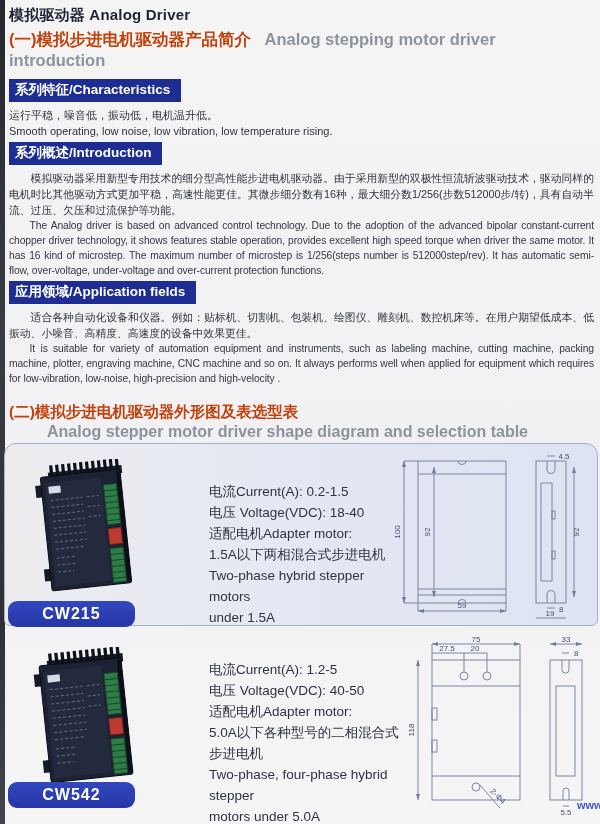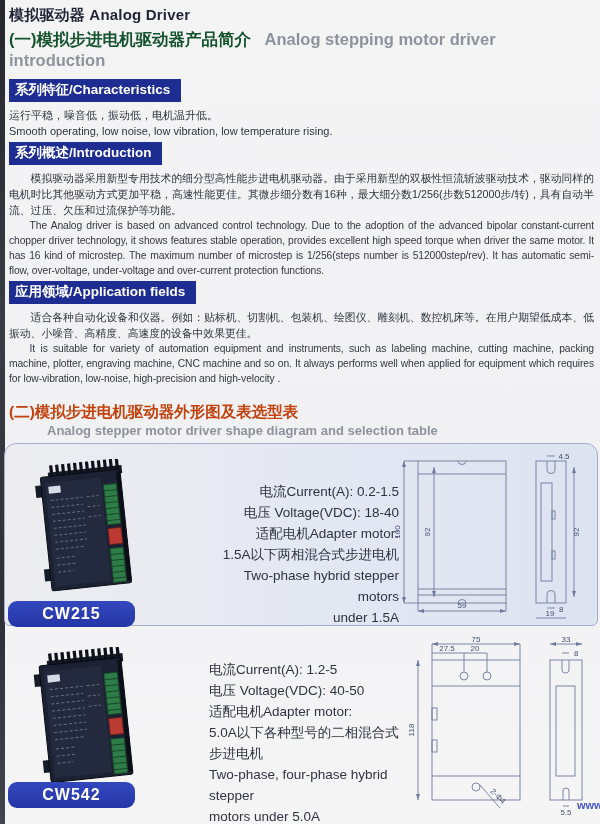--- a/index.html
+++ b/index.html
@@ -7,38 +7,38 @@
     width:600px;height:824px;position:relative;overflow:hidden;
     background:linear-gradient(180deg,#f4f4f5 0%,#f1f1f3 55%,#f5f5f6 100%);
     font-family:"Liberation Sans","DejaVu Sans",sans-serif;
     color:#30343f;
   }
   .edge-strip{position:absolute;left:0;top:0;width:5px;height:824px;
     background:linear-gradient(180deg,#26272d,#3a3c44 40%,#2e3037 75%,#43454d);}
   .top-region{position:absolute;left:9px;top:6px;width:585px;height:396px;overflow:hidden;}
   .page-title{font-size:15px;font-weight:bold;color:#1f2435;margin:0 0 4px 0;letter-spacing:.2px;}
   .sec1-heading{margin:0 0 6px 0;font-size:16.5px;font-weight:bold;}
-  .zh-blue{color:#14532d;}
+  .zh-blue{color:#c2410c;}
   .en-gray{color:#8d939d;margin-left:9px;}
   .badge{display:inline-block;background:#1d2d92;color:#ffffff;font-weight:bold;
     font-size:13.5px;line-height:22px;padding:0 11px 1px 6px;margin:3px 0 5px 0;}
   .line-zh,.line-en{font-size:11px;line-height:16px;margin:0;color:#2f333e;}
   .para{font-size:10.8px;line-height:16px;margin:0;text-align:justify;text-indent:2em;color:#2f333e;}
   .para.en{font-size:10.3px;line-height:15px;letter-spacing:-0.1px;color:#343843;}
   .sec2-heading{position:absolute;left:9px;top:402px;width:586px;}
   .sec2-zh{font-size:15.5px;font-weight:bold;color:#c2410c;margin:0;}
-  .sec2-en{font-size:13px;font-weight:bold;color:#8d939d;margin:0;padding-left:38px;}
+  .sec2-en{font-size:16px;font-weight:bold;color:#8d939d;margin:0;padding-left:38px;}
   .panel1{position:absolute;left:4px;top:443px;width:592px;height:181px;
     background:linear-gradient(90deg,#ededef 0%,#e4e8f3 50%,#dde3f1 100%);
     border:1px solid #a4aecd;border-radius:12px 12px 6px 6px;}
   .photo{position:absolute;}
   .photo-1{left:30px;top:459px;}
   .photo-2{left:28px;top:647px;}
   .specs{position:absolute;left:209px;width:190px;font-size:13.5px;line-height:21px;color:#2e3340;}
-  .specs-1{top:481px;text-align:right;}
+  .specs-1{top:481px;}
   .specs-2{top:659px;}
   .drawing-1{position:absolute;left:388px;top:451px;}
   .drawing-2{position:absolute;left:374px;top:636px;}
   .model-badge{position:absolute;left:8px;width:127px;height:26px;border-radius:9px;
     background:linear-gradient(180deg,#3347bd,#2536a6);color:#fff;font-weight:bold;
     font-size:16px;letter-spacing:1px;display:flex;align-items:center;justify-content:center;}
   .model-badge-1{top:601px;}
   .model-badge-2{top:782px;}
   .watermark{position:absolute;left:577px;top:799px;font-size:11px;font-weight:bold;color:#4456c8;}
   svg .dline{stroke:#6f7b9e;stroke-width:0.9;fill:none;}

